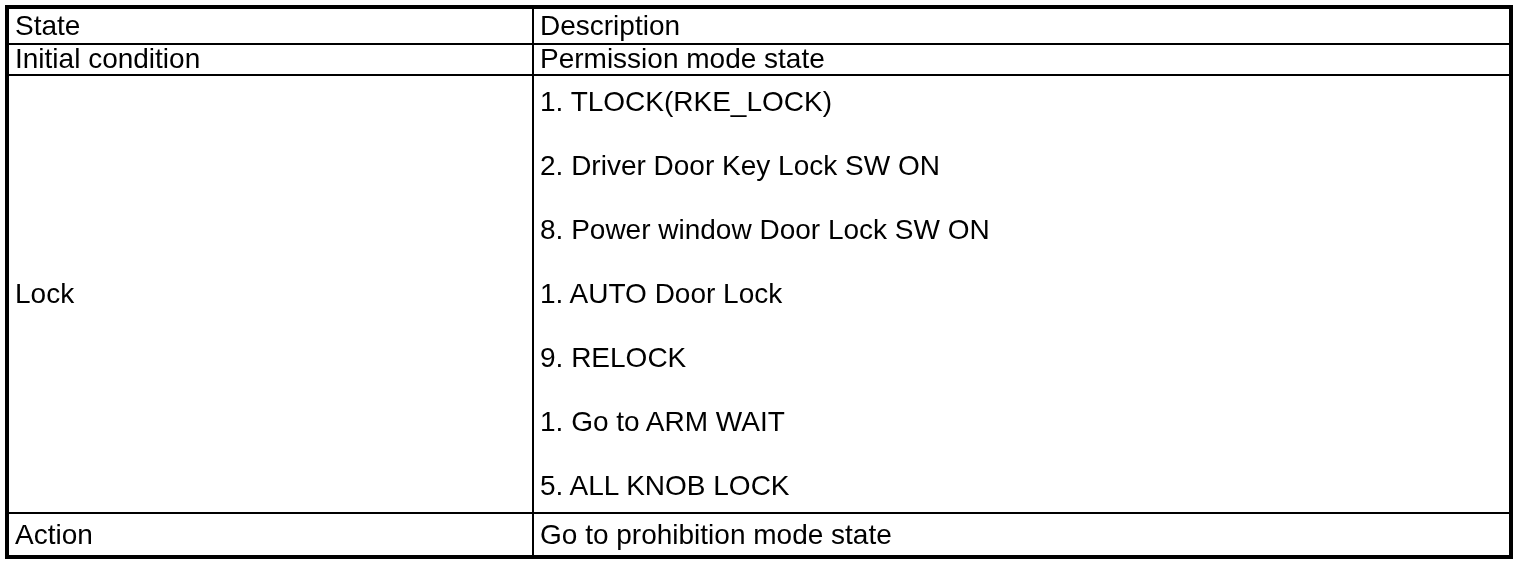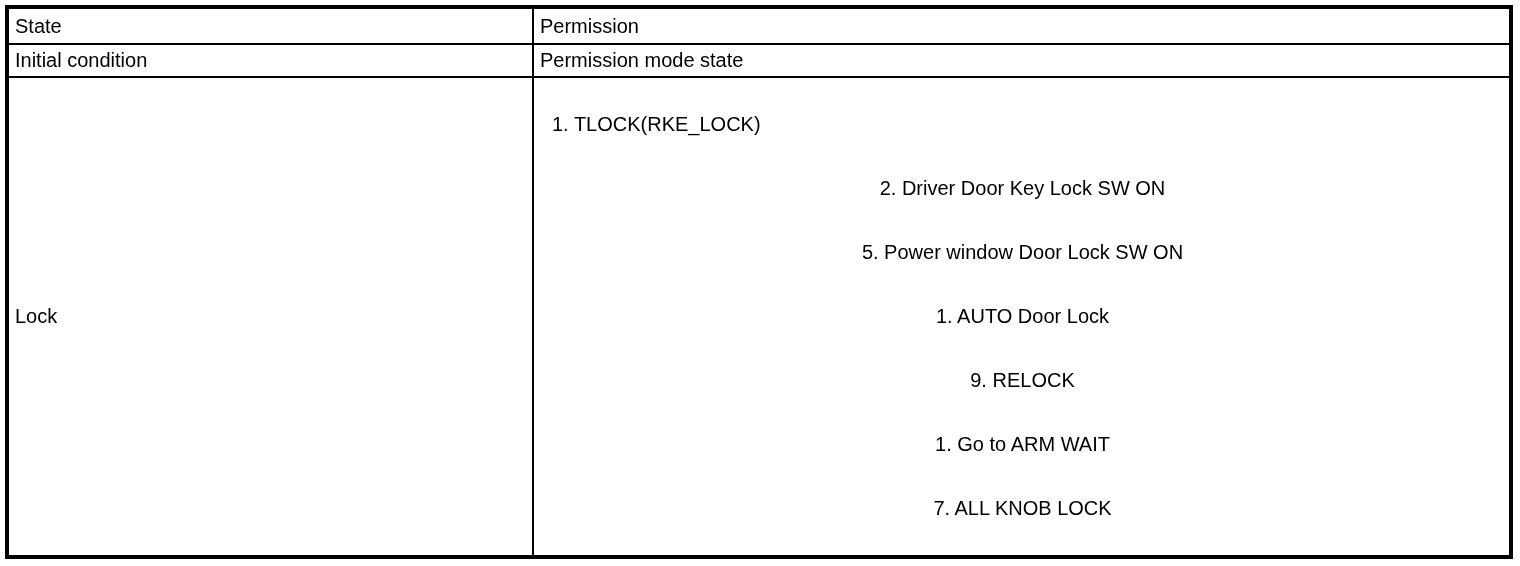--- a/index.html
+++ b/index.html
@@ -22,75 +22,78 @@
     width: 1504px;
     height: 554px;
     border-collapse: collapse;
     table-layout: fixed;
     border: 4px solid #000000;
     background: #ffffff;
   }
   table.state-table th,
   table.state-table td {
     border: 2px solid #000000;
-    font-size: 20px;
+    font-size: 28px;
     font-weight: normal;
     text-align: left;
     vertical-align: middle;
     padding: 2px 4px 2px 6px;
     line-height: 24px;
     overflow: hidden;
   }
   col.col-state { width: 526px; }
   col.col-desc  { width: 978px; }
   tr.header-row    { height: 37px; }
   tr.initial-row   { height: 29px; }
   tr.event-row     { height: 431px; }
   tr.action-row    { height: 43px; }
   td.event-desc-cell {
     vertical-align: middle;
     padding-top: 8px;
     padding-bottom: 8px;
   }
   .event-item {
     line-height: 24px;
-    margin: 12px;
+    margin: 0;
   }
   .event-item + .event-item {
     margin-top: 40px;
-    text-align: center;
   }
 </style>
 </head>
 <body>
 
 <div class="page">
   <table class="state-table">
     <colgroup>
       <col class="col-state">
       <col class="col-desc">
     </colgroup>
     <thead>
       <tr class="header-row">
         <th>State</th>
-        <th>Permission</th>
+        <th>Description</th>
       </tr>
     </thead>
     <tbody>
       <tr class="initial-row">
         <td>Initial condition</td>
         <td>Permission mode state</td>
       </tr>
       <tr class="event-row">
         <td>Lock</td>
         <td class="event-desc-cell">
           <div class="event-item">1. TLOCK(RKE_LOCK)</div>
           <div class="event-item">2. Driver Door Key Lock SW ON</div>
-          <div class="event-item">5. Power window Door Lock SW ON</div>
+          <div class="event-item">8. Power window Door Lock SW ON</div>
           <div class="event-item">1. AUTO Door Lock</div>
           <div class="event-item">9. RELOCK</div>
           <div class="event-item">1. Go to ARM WAIT</div>
-          <div class="event-item">7. ALL KNOB LOCK</div>
+          <div class="event-item">5. ALL KNOB LOCK</div>
         </td>
+      </tr>
+      <tr class="action-row">
+        <td>Action</td>
+        <td>Go to prohibition mode state</td>
       </tr>
     </tbody>
   </table>
 </div>
 
 </body></html>

